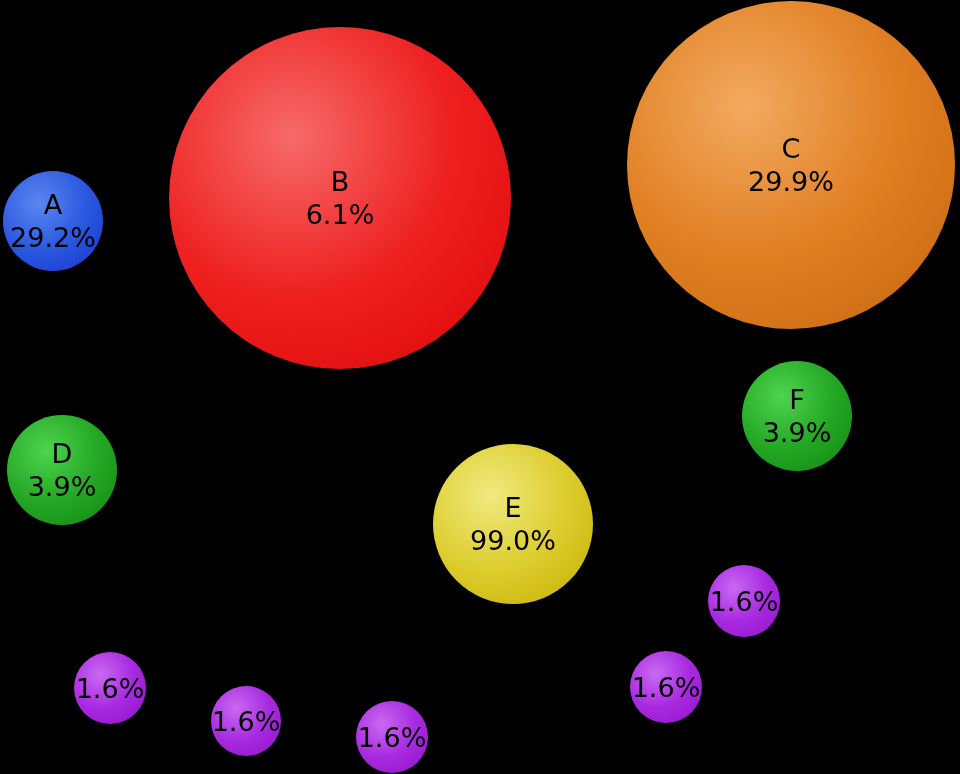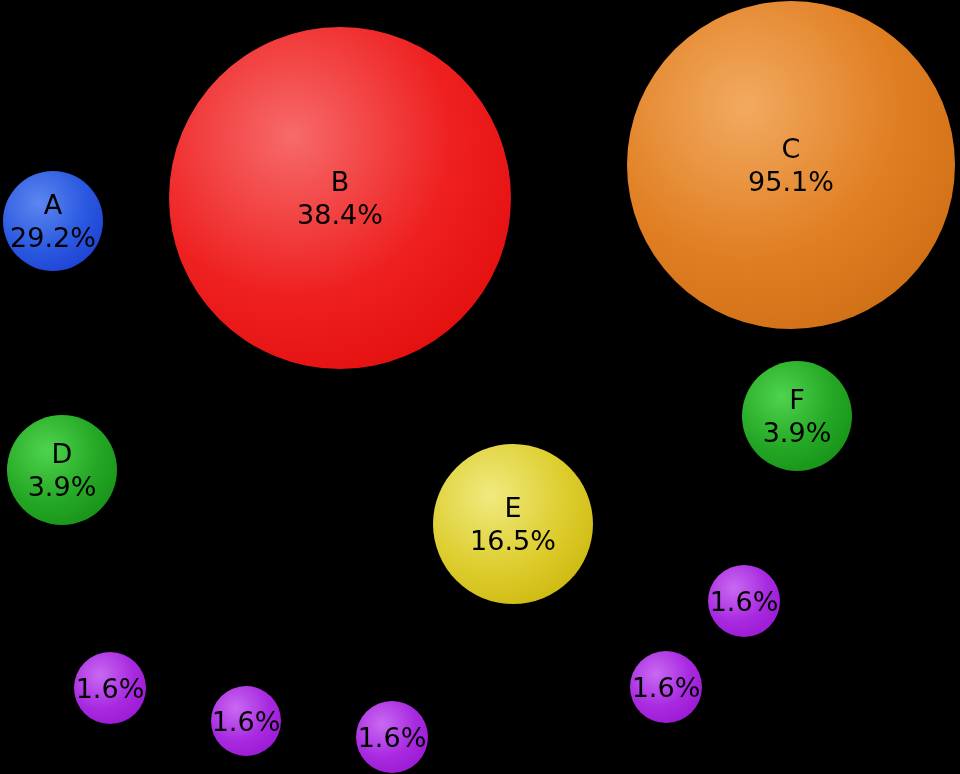--- a/index.html
+++ b/index.html
@@ -30,36 +30,36 @@
 
 <div class="stage">
 
   <div class="bubble" style="left: 3px; top: 171px; width: 100px; height: 100px; background: radial-gradient(circle at 36% 32%, rgb(92, 134, 240) 0%, rgb(43, 89, 224) 50%, rgb(21, 53, 204) 100%);">
     <span class="bname">A</span>
     <span class="bval">29.2%</span>
   </div>
 
   <div class="bubble" style="left: 169px; top: 27px; width: 342px; height: 342px; background: radial-gradient(circle at 36% 32%, rgb(247, 106, 106) 0%, rgb(238, 32, 32) 50%, rgb(221, 5, 5) 100%);">
     <span class="bname">B</span>
-    <span class="bval">38.4%</span>
+    <span class="bval">6.1%</span>
   </div>
 
   <div class="bubble" style="left: 627px; top: 1px; width: 328px; height: 328px; background: radial-gradient(circle at 36% 32%, rgb(242, 170, 96) 0%, rgb(224, 126, 34) 50%, rgb(197, 102, 14) 100%);">
     <span class="bname">C</span>
-    <span class="bval">95.1%</span>
+    <span class="bval">29.9%</span>
   </div>
 
   <div class="bubble" style="left: 7px; top: 415px; width: 110px; height: 110px; background: radial-gradient(circle at 36% 32%, rgb(79, 212, 79) 0%, rgb(37, 168, 37) 50%, rgb(16, 133, 16) 100%);">
     <span class="bname">D</span>
     <span class="bval">3.9%</span>
   </div>
 
   <div class="bubble" style="left: 433px; top: 444px; width: 160px; height: 160px; background: radial-gradient(circle at 36% 32%, rgb(240, 234, 128) 0%, rgb(221, 205, 46) 50%, rgb(196, 173, 0) 100%);">
     <span class="bname">E</span>
-    <span class="bval">16.5%</span>
+    <span class="bval">99.0%</span>
   </div>
 
   <div class="bubble" style="left: 742px; top: 361px; width: 110px; height: 110px; background: radial-gradient(circle at 36% 32%, rgb(79, 212, 79) 0%, rgb(37, 168, 37) 50%, rgb(16, 133, 16) 100%);">
     <span class="bname">F</span>
     <span class="bval">3.9%</span>
   </div>
 
   <div class="bubble" style="left: 74px; top: 652px; width: 72px; height: 72px; background: radial-gradient(circle at 36% 32%, rgb(201, 105, 242) 0%, rgb(168, 42, 224) 50%, rgb(147, 16, 204) 100%);">
 
     <span class="bval">1.6%</span>

